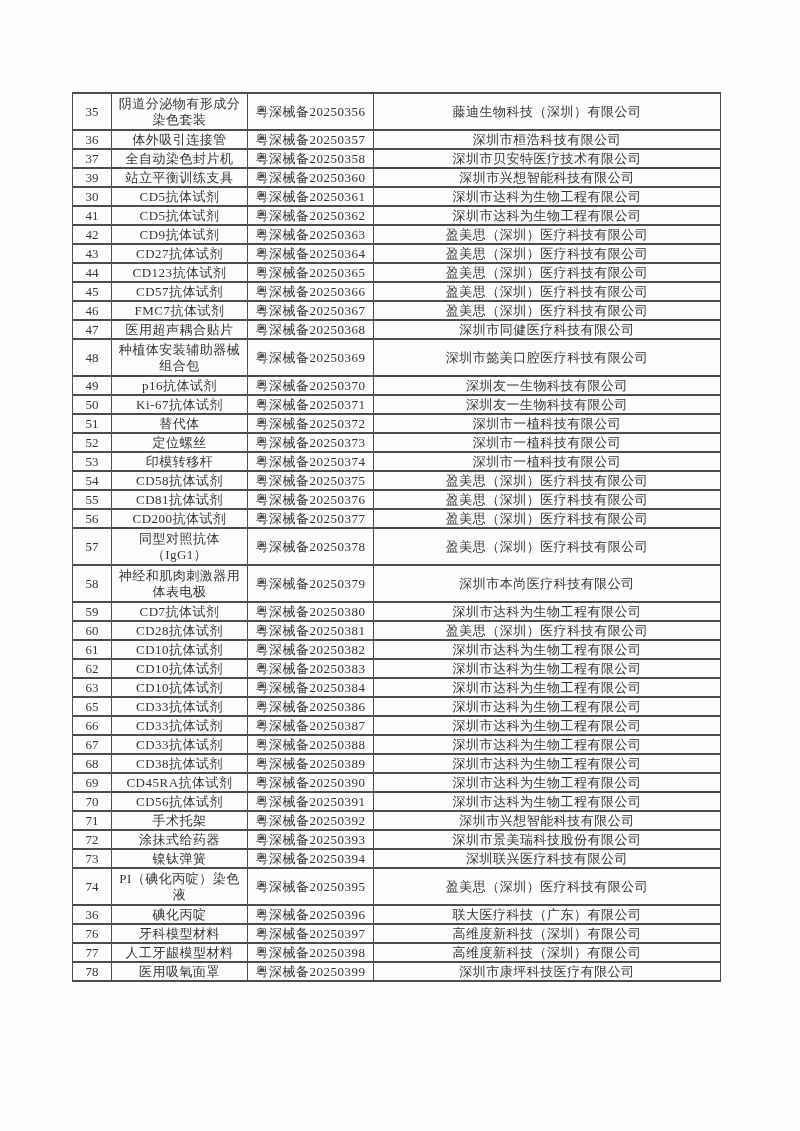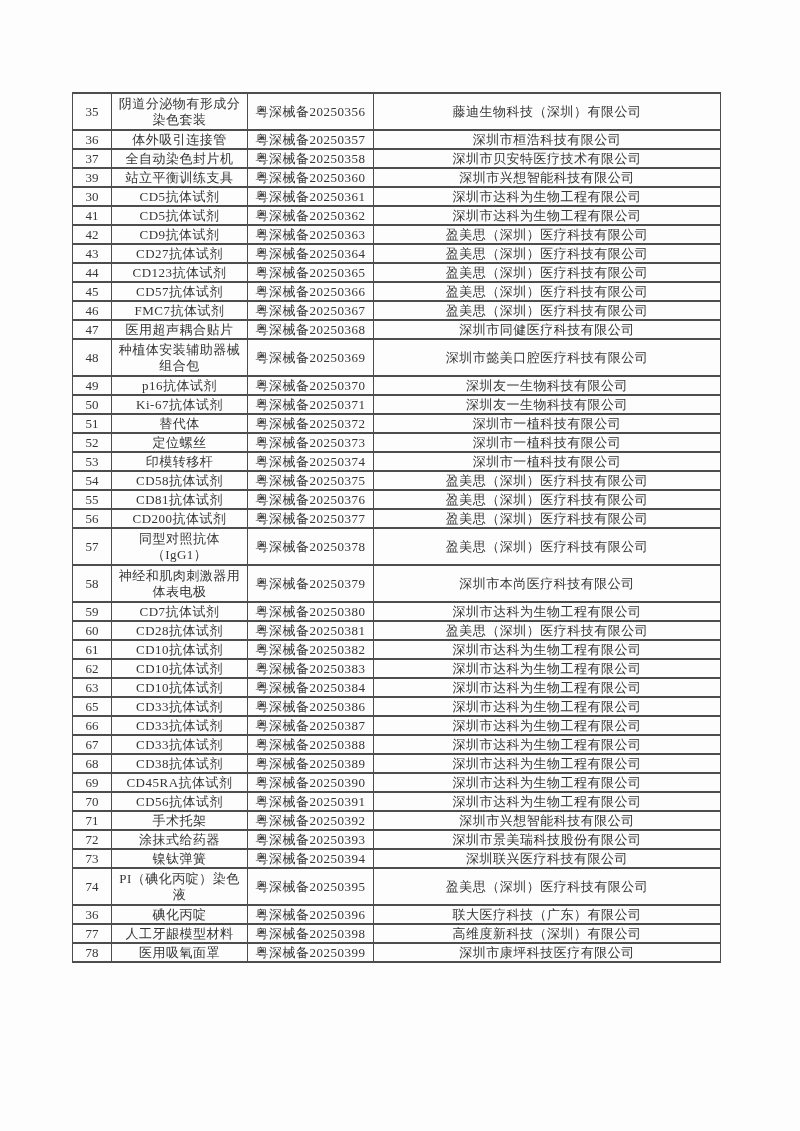--- a/index.html
+++ b/index.html
@@ -267,20 +267,26 @@
           <td>粤深械备20250395</td>
           <td>盈美思（深圳）医疗科技有限公司</td>
         </tr>
         <tr>
           <td>36</td>
           <td>碘化丙啶</td>
           <td>粤深械备20250396</td>
           <td>联大医疗科技（广东）有限公司</td>
         </tr>
         <tr>
+          <td>76</td>
+          <td>牙科模型材料</td>
+          <td>粤深械备20250397</td>
+          <td>高维度新科技（深圳）有限公司</td>
+        </tr>
+        <tr>
           <td>77</td>
           <td>人工牙龈模型材料</td>
           <td>粤深械备20250398</td>
           <td>高维度新科技（深圳）有限公司</td>
         </tr>
         <tr>
           <td>78</td>
           <td>医用吸氧面罩</td>
           <td>粤深械备20250399</td>
           <td>深圳市康坪科技医疗有限公司</td>

